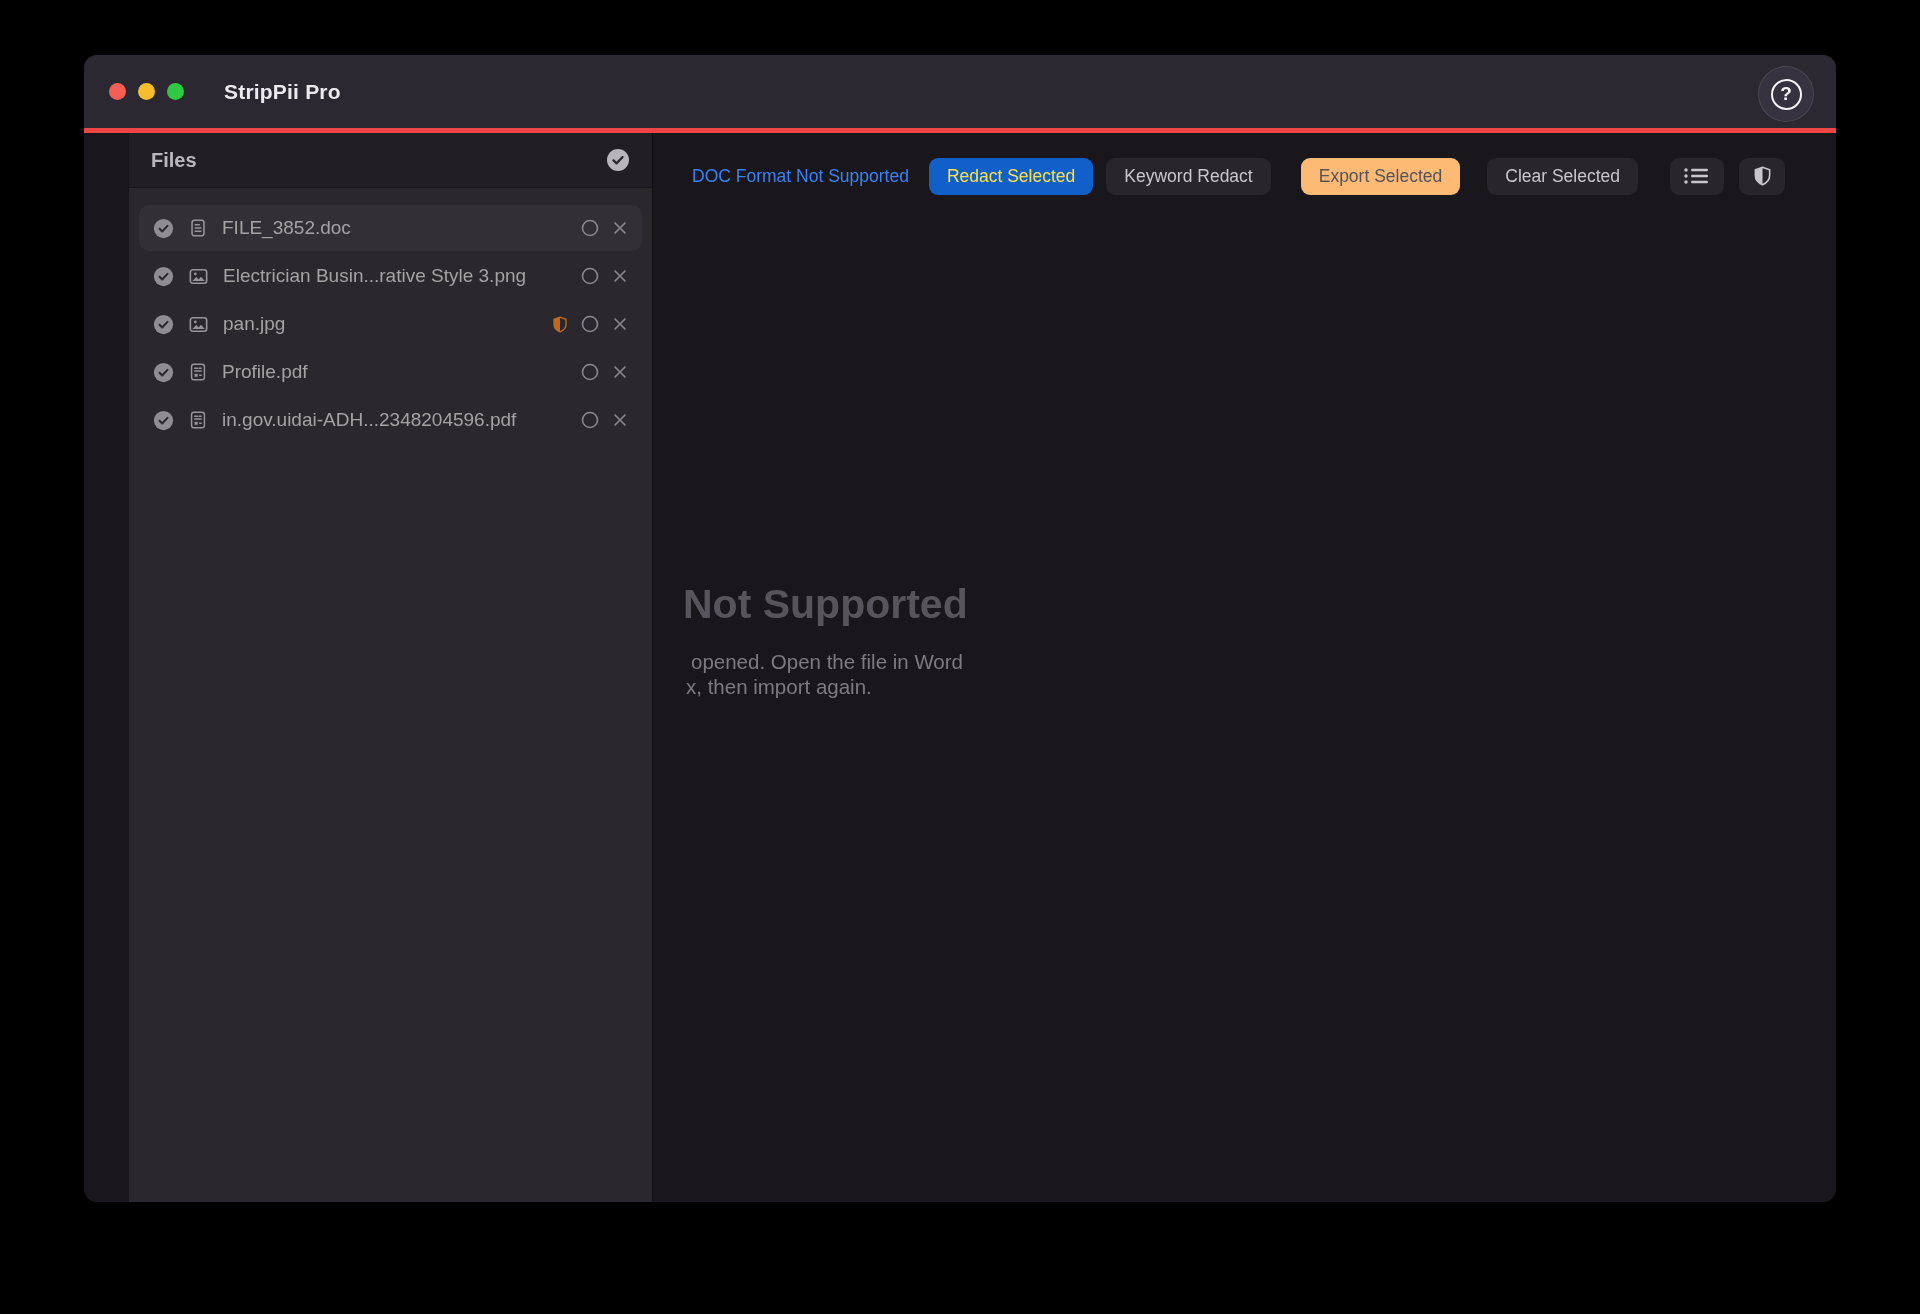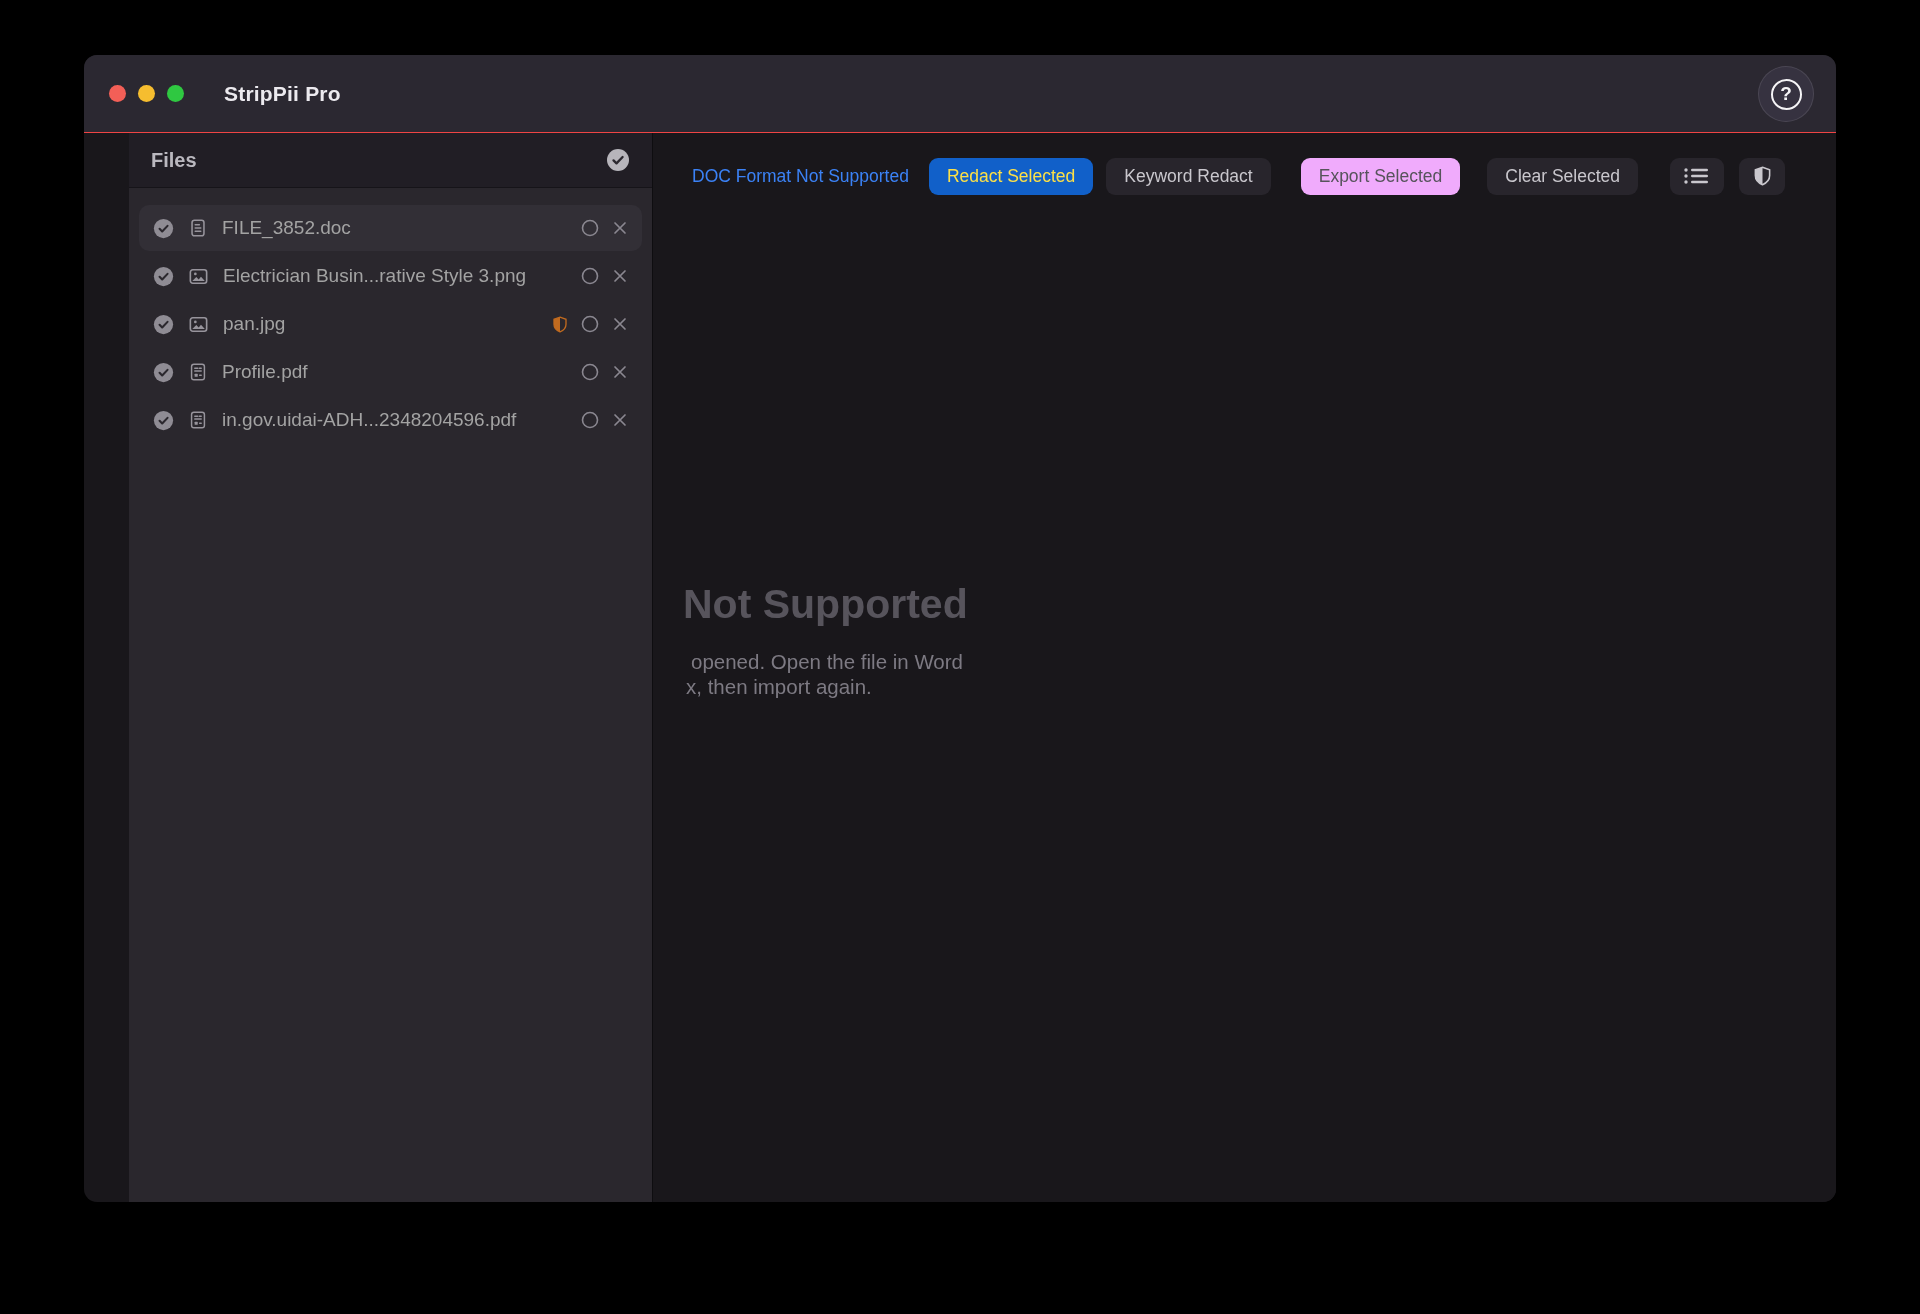--- a/index.html
+++ b/index.html
@@ -17,21 +17,21 @@
     background:#19171b;
     border-radius:13px;
     overflow:hidden;
     box-shadow:0 25px 80px rgba(0,0,0,.85);
     display:flex; flex-direction:column;
   }
   
   .titlebar {
     height:78px; flex:0 0 auto;
     background:#2b2831;
-    border-bottom:1px solid #ef4444;
+    border-bottom:5px solid #ef4444;
     display:flex; align-items:center;
     position:relative;
   }
   .traffic { display:flex; gap:12px; margin-left:25px; }
   .dot { width:17px; height:17px; border-radius:50%; }
   .dot.red { background:#f35f57; }
   .dot.yellow { background:#f6bd2f; }
   .dot.green { background:#2fc841; }
   .window-title { margin-left:40px; font-size:21px; font-weight:700; color:#eceaef; letter-spacing:.2px; }
   .help-btn {
@@ -83,21 +83,21 @@
     padding:0 39px; gap:13px;
   }
   .status-text { color:#3b82f6; font-size:17.5px; margin-right:7px; white-space:nowrap; }
   .btn {
     height:37px; border-radius:9px; padding:0 18px;
     font-size:17.5px; display:flex; align-items:center; white-space:nowrap;
     border:none; cursor:default; font-family:inherit;
   }
   .btn-primary { background:#1160c9; color:#fde047; }
   .btn-secondary { background:#28252c; color:#c9c7cd; }
-  .btn-disabled { background:#f0abfc; color:#56535b; }
+  .btn-disabled { background:#fdba74; color:#56535b; }
   .btn-icon { width:54px; padding:0; justify-content:center; }
   .btn-icon.narrow { width:46px; margin-left:2px; }
   
   .empty-title {
     position:absolute; left:599px; top:526px; z-index:1;
     font-size:41px; font-weight:700; color:#57545c; white-space:nowrap;
   }
   .empty-line1 {
     position:absolute; left:607px; top:595px; z-index:1;
     font-size:20.5px; color:#7d7a83; white-space:nowrap;

